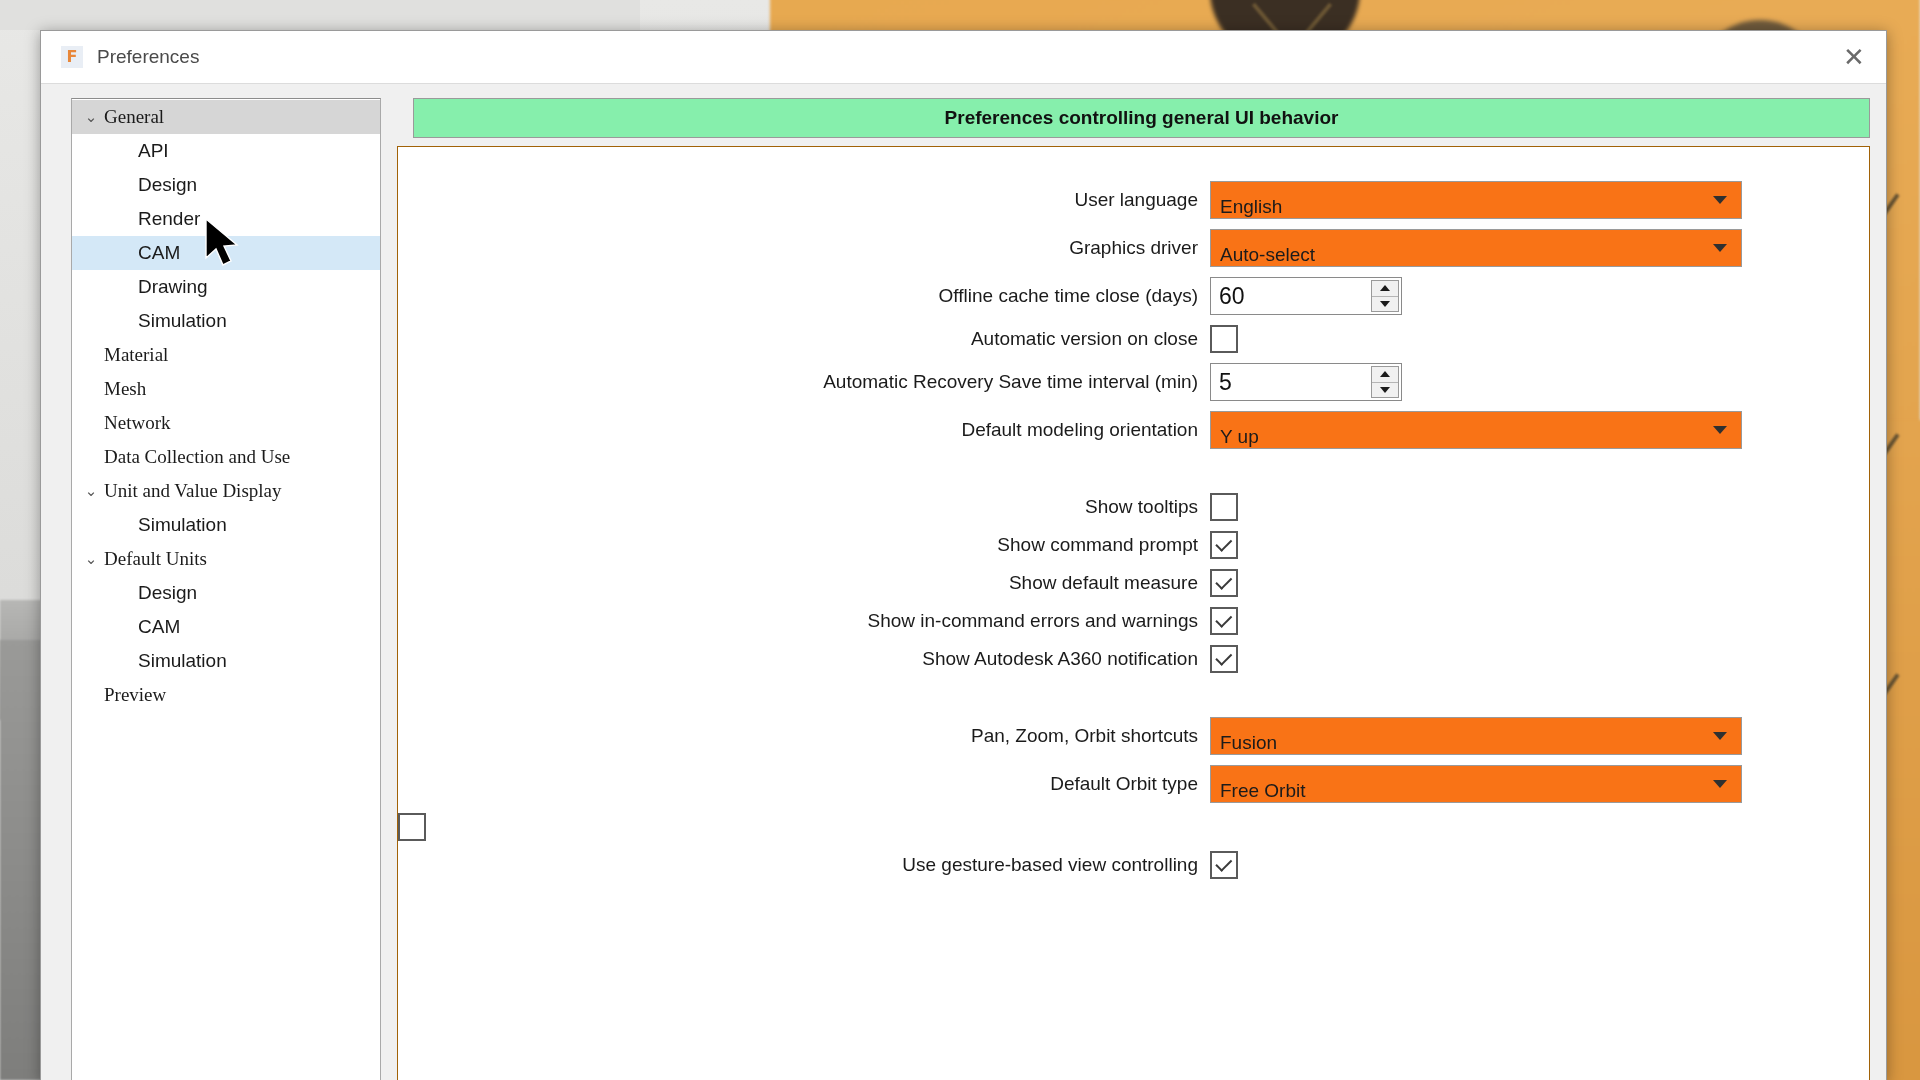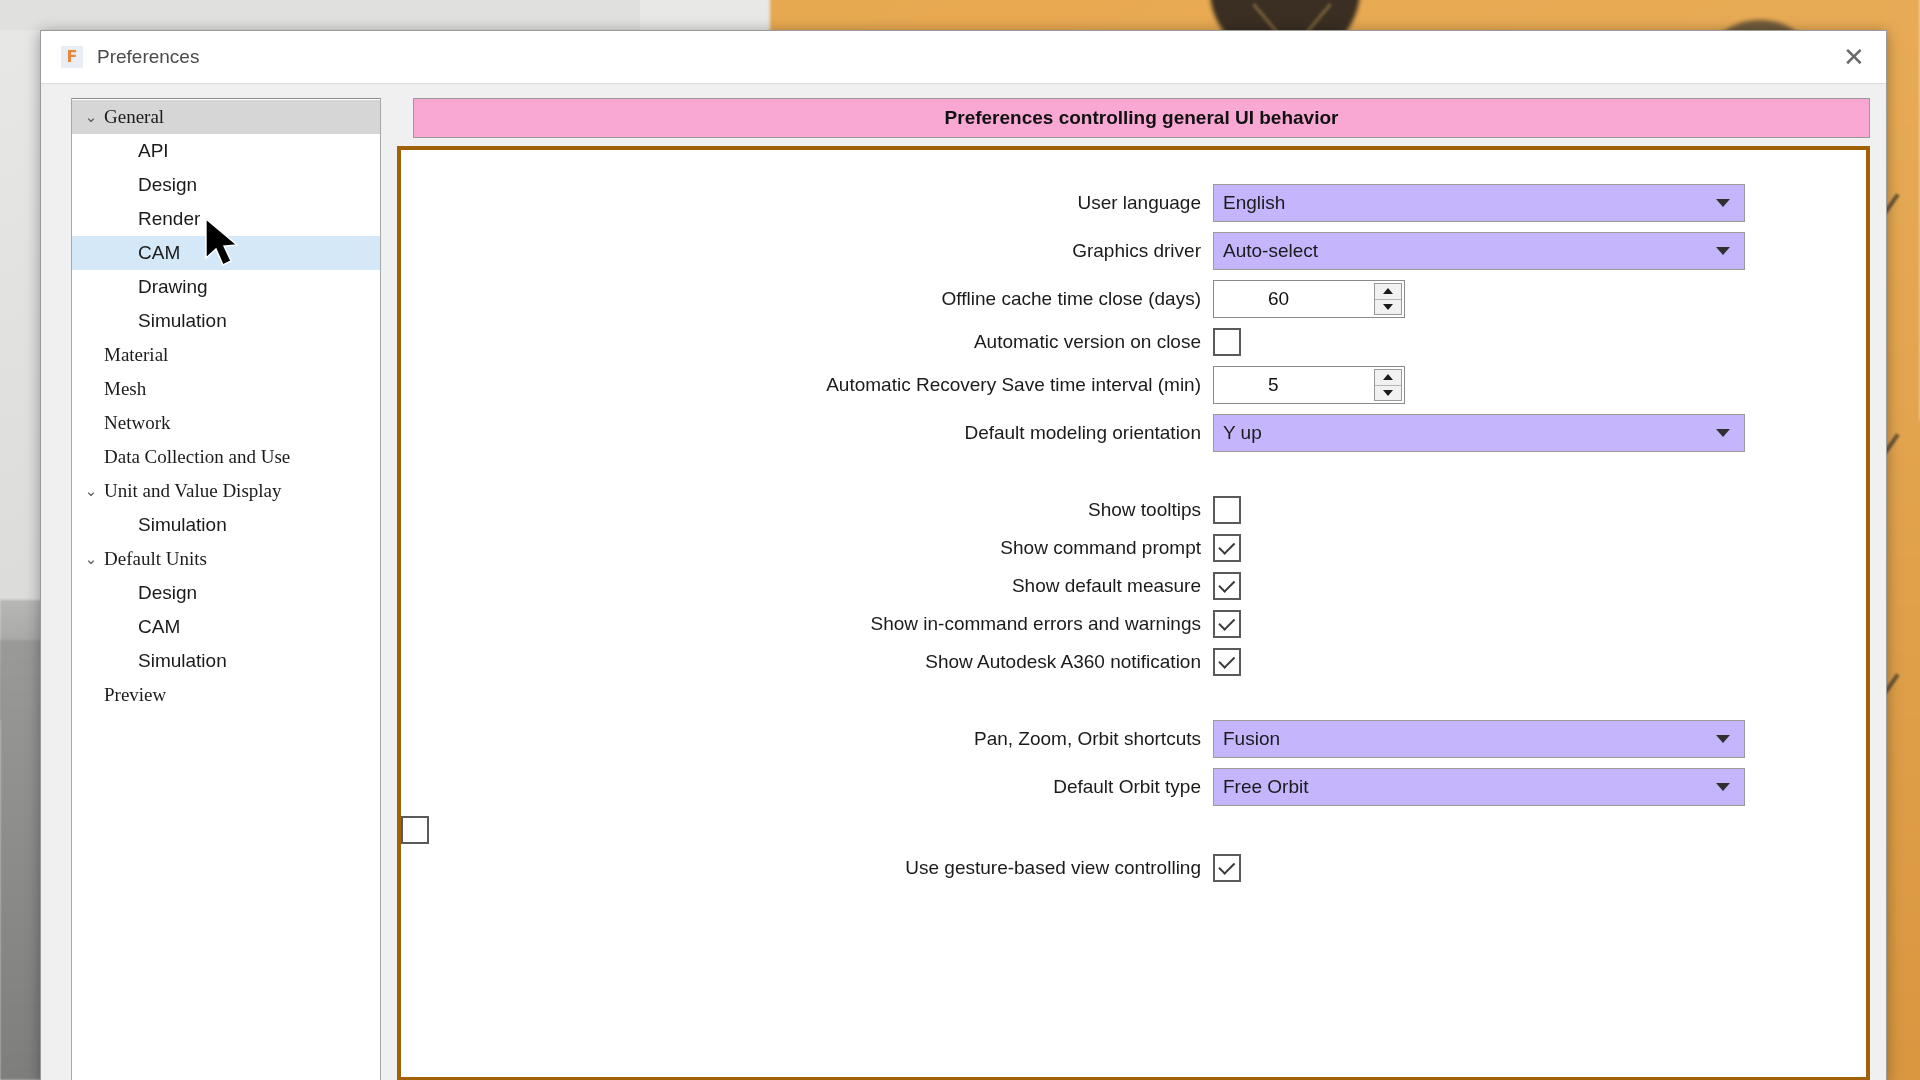--- a/index.html
+++ b/index.html
@@ -77,56 +77,56 @@
   }
   .tree-item .chev.blank{color:transparent;}
   .tree-item.lvl1 .lbl{padding-left:0;font-family:Liberation Serif, serif;}
   .tree-item.lvl2 .lbl{padding-left:34px;}
   .tree-item.sel-gray{background:#d6d6d6;}
   .tree-item.sel-blue{background:#d4e8f7;}
 
   
   .pane{flex:1;display:flex;flex-direction:column;min-width:0;}
   .pane-header{
-    height:38px;min-height:38px;background:#f9a8d4;
+    height:38px;min-height:38px;background:#86efac;
     border:1px solid #9a9a9a;
     display:flex;align-items:center;justify-content:center;
     font-size:19px;font-weight:bold;color:#111;margin-left:16px;
   }
   .pane-content{
-    flex:1;background:#ffffff;border:4px solid #a16207;margin-top:8px;
+    flex:1;background:#ffffff;border:1px solid #a16207;margin-top:8px;
     padding:34px 0 16px 0;overflow:hidden;
   }
   .row{
     display:flex;align-items:center;margin-bottom:10px;
   }
   .row .lab{
     width:800px;min-width:800px;text-align:right;padding-right:12px;
     font-size:19px;color:#1b1b1b;white-space:nowrap;
   }
   .gap-md{height:34px;}
 
   
   .combo{
-    width:530px;height:36px;background:#c4b5fd;
+    width:530px;height:36px;background:#f97316;
     border:1px solid #9a9a9a;
-    display:flex;align-items:center;position:relative;
+    display:flex;align-items:flex-end;position:relative;
   }
   .combo .val{font-size:19px;color:#1b1b1b;padding-left:9px;}
   .combo .arrow{
     position:absolute;right:14px;top:50%;transform:translateY(-50%);
     width:0;height:0;border-left:7px solid transparent;border-right:7px solid transparent;
     border-top:8px solid #303030;
   }
   
   .spin{
     width:190px;height:36px;background:#ffffff;border:1px solid #8a8a8a;
     display:flex;align-items:center;position:relative;
   }
-  .spin .val{font-size:19px;color:#111;padding-left:8px;margin-left:46px;}
+  .spin .val{font-size:23px;color:#111;padding-left:8px;}
   .spin .btns{
     position:absolute;right:2px;top:2px;bottom:2px;width:26px;
     display:flex;flex-direction:column;border:1px solid #9a9a9a;background:#f1f1f1;
   }
   .spin .btns .up,.spin .btns .dn{
     flex:1;display:flex;align-items:center;justify-content:center;
   }
   .spin .btns .up{border-bottom:1px solid #b5b5b5;}
   .tri-up{width:0;height:0;border-left:5px solid transparent;border-right:5px solid transparent;border-bottom:6px solid #1b1b1b;}
   .tri-dn{width:0;height:0;border-left:5px solid transparent;border-right:5px solid transparent;border-top:6px solid #1b1b1b;}

